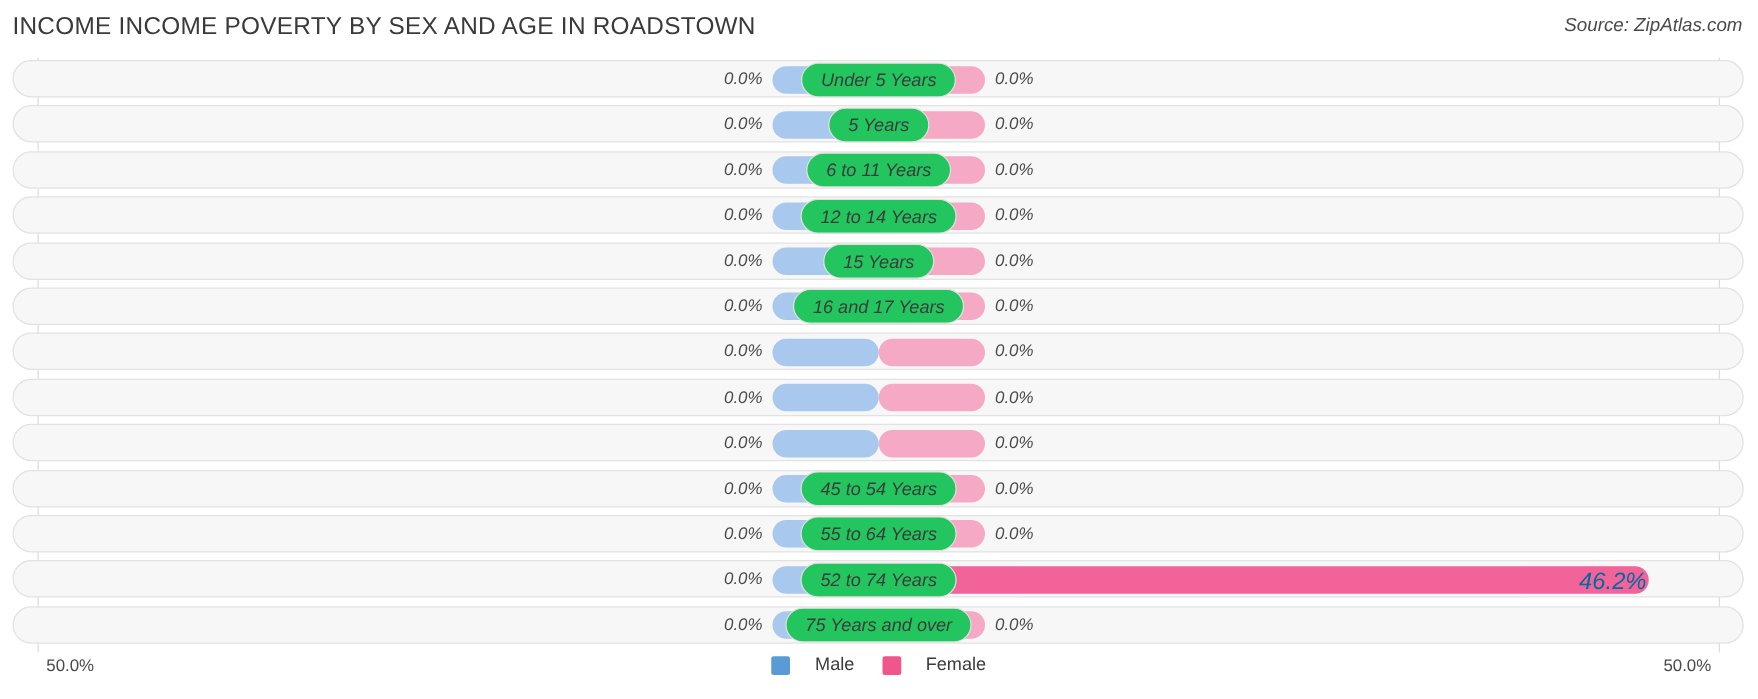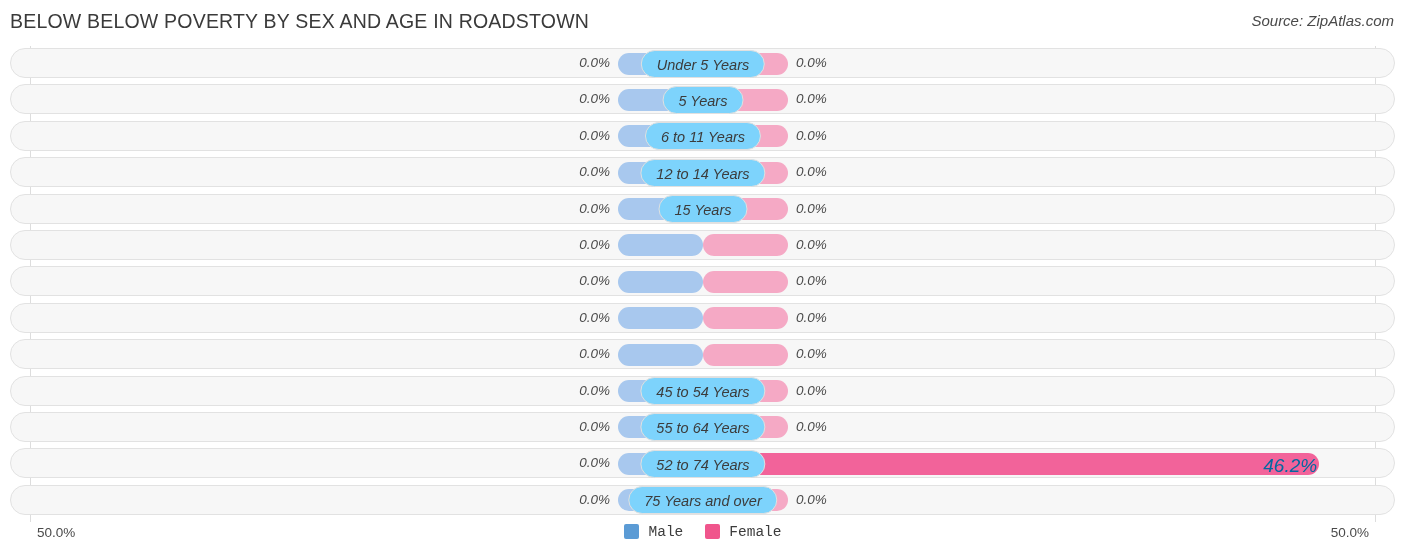--- a/index.html
+++ b/index.html
@@ -122,21 +122,21 @@
   
   .cat-pill {
     position: absolute;
     top: 3.5px;
     height: 28px;
     line-height: 28px;
     box-sizing: border-box;
     left: 703px;
     transform: translateX(-50%);
     padding: 0 15px;
-    background: #7dd3fc;
+    background: #22c55e;
     border: 1px solid #e0e0e0;
     border-radius: 15px;
     font-size: 14.5px;
     color: #3c3c3c;
     white-space: nowrap;
     text-align: center;
   }
 
   
   #footer {
@@ -162,42 +162,41 @@
     left: 0;
     top: 5px;
     width: 1406px;
     display: flex;
     justify-content: center;
     align-items: center;
     gap: 22px;
   }
   .legend-item {
     display: flex;
-    align-items: flex-start;
-    gap: 9px;
-    font-family: Liberation Mono, monospace;
+    align-items: center;
+    gap: 20px;
   }
   .legend-swatch {
     width: 15px;
     height: 15px;
     border-radius: 2px;
   }
   .legend-swatch.male   { background: #5b9bd5; }
   .legend-swatch.female { background: #f0558c; }
   .legend-text {
     font-size: 14.5px;
     color: #3c3c3c;
     white-space: nowrap;
   }
 </style>
 </head>
 <body>
 
 <div id="header">
-  <div id="chart-title">BELOW BELOW POVERTY BY SEX AND AGE IN ROADSTOWN</div>
+  <div id="chart-title">INCOME INCOME POVERTY BY SEX AND AGE IN ROADSTOWN</div>
   <div id="chart-source">Source: ZipAtlas.com</div>
 </div>
 
 <div id="plot">
   <div class="gridline" id="gridline-left"></div>
   <div class="gridline" id="gridline-right"></div>
   <div id="rows">
       <div class="row">
         <div class="row-track"></div>
         <div class="bar bar-male" style="width: 85px;"></div>
@@ -237,20 +236,21 @@
         <div class="val val-male" style="right: 796px;">0.0%</div>
         <div class="val val-female" style="left: 796px;">0.0%</div>
         <div class="cat-pill">15 Years</div>
       </div>
       <div class="row">
         <div class="row-track"></div>
         <div class="bar bar-male" style="width: 85px;"></div>
         <div class="bar bar-female" style="width: 85px;"></div>
         <div class="val val-male" style="right: 796px;">0.0%</div>
         <div class="val val-female" style="left: 796px;">0.0%</div>
+        <div class="cat-pill">16 and 17 Years</div>
       </div>
       <div class="row">
         <div class="row-track"></div>
         <div class="bar bar-male" style="width: 85px;"></div>
         <div class="bar bar-female" style="width: 85px;"></div>
         <div class="val val-male" style="right: 796px;">0.0%</div>
         <div class="val val-female" style="left: 796px;">0.0%</div>
       </div>
       <div class="row">
         <div class="row-track"></div>

